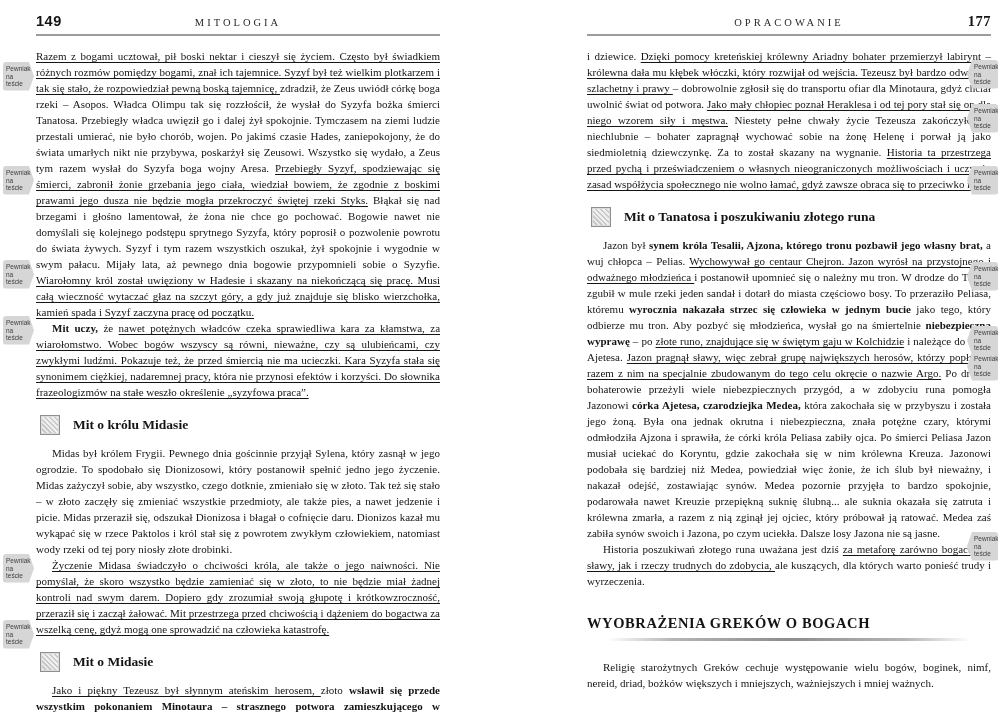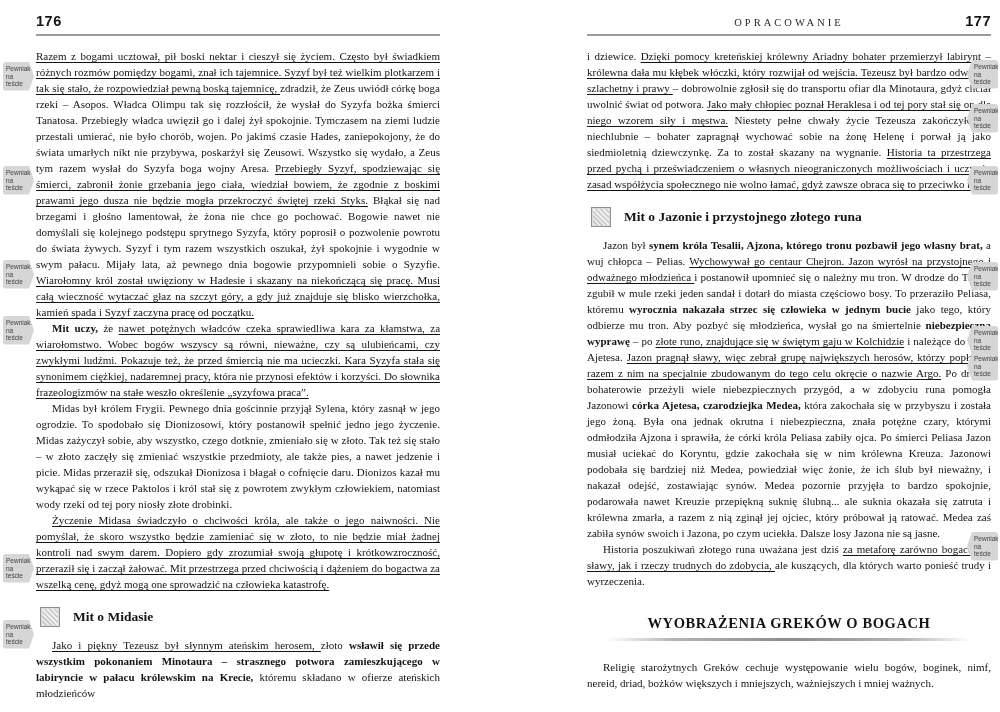--- a/index.html
+++ b/index.html
@@ -11,42 +11,42 @@
   .page{position:absolute;top:12px;width:404px;}
   #page-left{left:36px;}
   #page-right{left:562px;margin-left:25px;}
 
   .page header{position:relative;height:22px;border-bottom:2px solid #9c9c9c;margin-bottom:12px;}
   .pagenum{
     font-family:"Liberation Sans", sans-serif;font-weight:bold;font-size:14.5px;
     position:absolute;top:1px;letter-spacing:.5px;
   }
   #page-left .pagenum{left:0;}
-  #page-right .pagenum{right:0;}
+  #page-right .pagenum{right:0;font-family:Liberation Serif, serif;}
   .runhead{
     position:absolute;left:0;right:0;text-align:center;top:5px;
     font-size:10.5px;letter-spacing:3px;color:#2a2a2a;
   }
 
   .para{margin:0;text-align:justify;font-size:11px;line-height:16px;}
   .para.indent{text-indent:16px;}
   .run.u{text-decoration:underline;text-underline-offset:2px;text-decoration-thickness:1px;}
   .run.b{font-weight:bold;}
 
   .section{display:flex;align-items:center;gap:13px;margin:15px 0 10px 4px;}
   .orn-icon{
     width:20px;height:20px;flex:0 0 20px;border:1px solid #8f8f8f;box-sizing:border-box;
     background:
       repeating-linear-gradient(45deg,#c9c9c9 0 1.5px,#efefef 1.5px 3.5px),
       #e4e4e4;
     box-shadow:inset 0 0 0 1px #dcdcdc;
   }
   .section-title{font-weight:bold;font-size:13.5px;}
 
-  .chapter{margin:26px 0 18px;text-align:center;}
+  .chapter{margin:26px 0 18px;}
   .chapter-title{font-weight:bold;font-size:14.5px;letter-spacing:.6px;}
   .chapter-rule{
     height:3px;width:90%;margin:6px auto 0;border-radius:2px;
     background:linear-gradient(90deg,rgba(160,160,160,0) 0%,#b5b5b5 18%,#8d8d8d 50%,#b5b5b5 82%,rgba(160,160,160,0) 100%);
   }
 
   .margin-tag{
     position:absolute;width:31px;box-sizing:border-box;
     font-family:"Liberation Sans", sans-serif;font-size:6.5px;line-height:7.5px;
     color:#3e3e3e;background:#d6d6d6;text-align:left;
@@ -60,45 +60,50 @@
     right:2px;padding:3px 3px 3px 7px;
     clip-path:polygon(16% 0,100% 0,100% 100%,16% 100%,0 50%);
     border-radius:0 3px 3px 0;
   }
 </style>
 </head>
 <body>
 
 <section class="page" id="page-left">
   <header>
-    <span class="pagenum">176</span>
+    <span class="pagenum">149</span>
+    <span class="runhead">MITOLOGIA</span>
   </header>
   <div class="page-body">
       <p class="para"><span class="run u">Razem z bogami ucztował, pił boski nektar i cieszył się życiem. Często był świadkiem różnych rozmów pomiędzy bogami, znał ich tajemnice. Syzyf był też wielkim plotkarzem i tak się stało, że rozpowiedział pewną boską tajemnicę, </span><span class="run n">zdradził, że Zeus uwiódł córkę boga rzeki – Asopos. Władca Olimpu tak się rozzłościł, że wysłał do Syzyfa bożka śmierci Tanatosa. Przebiegły władca uwięził go i dalej żył spokojnie. Tymczasem na ziemi ludzie przestali umierać, nie było chorób, wojen. Po jakimś czasie Hades, zaniepokojony, że do świata umarłych nikt nie przybywa, poskarżył się Zeusowi. Wszystko się wydało, a Zeus tym razem wysłał do Syzyfa boga wojny Aresa. </span><span class="run u">Przebiegły Syzyf, spodziewając się śmierci, zabronił żonie grzebania jego ciała, wiedział bowiem, że zgodnie z boskimi prawami jego dusza nie będzie mogła przekroczyć świętej rzeki Styks.</span><span class="run n"> Błąkał się nad brzegami i głośno lamentował, że żona nie chce go pochować. Bogowie nawet nie domyślali się kolejnego podstępu sprytnego Syzyfa, który poprosił o pozwolenie powrotu do świata żywych. Syzyf i tym razem wszystkich oszukał, żył spokojnie i wygodnie w swym pałacu. Mijały lata, aż pewnego dnia bogowie przypomnieli sobie o Syzyfie. </span><span class="run u">Wiarołomny król został uwięziony w Hadesie i skazany na niekończącą się pracę. Musi całą wieczność wytaczać głaz na szczyt góry, a gdy już znajduje się blisko wierzchołka, kamień spada i Syzyf zaczyna pracę od początku.</span></p>
       <p class="para indent"><span class="run b">Mit uczy, </span><span class="run n">że </span><span class="run u">nawet potężnych władców czeka sprawiedliwa kara za kłamstwa, za wiarołomstwo. Wobec bogów wszyscy są równi, nieważne, czy są ulubieńcami, czy zwykłymi ludźmi. Pokazuje też, że przed śmiercią nie ma ucieczki. Kara Syzyfa stała się synonimem ciężkiej, nadaremnej pracy, która nie przynosi efektów i korzyści. Do słownika frazeologizmów na stałe weszło określenie „syzyfowa praca”.</span></p>
+      <div class="section">
+        <span class="orn-icon"></span>
+        <span class="section-title">Mit o królu Midasie</span>
+      </div>
       <p class="para indent"><span class="run n">Midas był królem Frygii. Pewnego dnia gościnnie przyjął Sylena, który zasnął w jego ogrodzie. To spodobało się Dionizosowi, który postanowił spełnić jedno jego życzenie. Midas zażyczył sobie, aby wszystko, czego dotknie, zmieniało się w złoto. Tak też się stało – w złoto zaczęły się zmieniać wszystkie przedmioty, ale także pies, a nawet jedzenie i picie. Midas przeraził się, odszukał Dionizosa i błagał o cofnięcie daru. Dionizos kazał mu wykąpać się w rzece Paktolos i król stał się z powrotem zwykłym człowiekiem, natomiast wody rzeki od tej pory niosły złote drobinki.</span></p>
       <p class="para indent"><span class="run u">Życzenie Midasa świadczyło o chciwości króla, ale także o jego naiwności. Nie pomyślał, że skoro wszystko będzie zamieniać się w złoto, to nie będzie miał żadnej kontroli nad swym darem. Dopiero gdy zrozumiał swoją głupotę i krótkowzroczność, przeraził się i zaczął żałować. Mit przestrzega przed chciwością i dążeniem do bogactwa za wszelką cenę, gdyż mogą one sprowadzić na człowieka katastrofę.</span></p>
       <div class="section">
         <span class="orn-icon"></span>
         <span class="section-title">Mit o Midasie</span>
       </div>
       <p class="para indent"><span class="run u">Jako i piękny Tezeusz był słynnym ateńskim herosem, </span><span class="run n">złoto </span><span class="run b">wsławił się przede wszystkim pokonaniem Minotaura – strasznego potwora zamieszkującego w labiryncie w pałacu królewskim na Krecie, </span><span class="run n">któremu składano w ofierze ateńskich młodzieńców</span></p>
     </div>
 </section>
 
 <section class="page" id="page-right">
   <header>
     <span class="runhead">OPRACOWANIE</span>
     <span class="pagenum">177</span>
   </header>
   <div class="page-body">
       <p class="para"><span class="run n">i dziewice. </span><span class="run u">Dzięki pomocy kreteńskiej królewny Ariadny bohater przemierzył labirynt – królewna dała mu kłębek włóczki, który rozwijał od wejścia. Tezeusz był bardzo odważny, szlachetny i prawy </span><span class="run n">– dobrowolnie zgłosił się do transportu ofiar dla Minotaura, gdyż chciał uwolnić świat od potwora. </span><span class="run u">Jako mały chłopiec poznał Heraklesa i od tej pory stał się on dla niego wzorem siły i męstwa.</span><span class="run n"> Niestety pełne chwały życie Tezeusza zakończyło się niechlubnie – bohater zapragnął wychować sobie na żonę Helenę i porwał ją jako siedmioletnią dziewczynkę. Za to został skazany na wygnanie. </span><span class="run u">Historia ta przestrzega przed pychą i przeświadczeniem o własnych nieograniczonych możliwościach i uczy, że zasad współżycia społecznego nie wolno łamać, gdyż zawsze obraca się to przeciwko nam.</span></p>
       <div class="section">
         <span class="orn-icon"></span>
-        <span class="section-title">Mit o Jazonie i przystojnego złotego runa</span>
+        <span class="section-title">Mit o Tanatosa i poszukiwaniu złotego runa</span>
       </div>
       <p class="para indent"><span class="run n">Jazon był </span><span class="run b">synem króla Tesalii, Ajzona, którego tronu pozbawił jego własny brat, </span><span class="run n">a wuj chłopca – Pelias. </span><span class="run u">Wychowywał go centaur Chejron. Jazon wyrósł na przystojnego i odważnego młodzieńca </span><span class="run n">i postanowił upomnieć się o należny mu tron. W drodze do Tesalii zgubił w mule rzeki jeden sandał i dotarł do miasta częściowo bosy. To przeraziło Peliasa, któremu </span><span class="run b">wyrocznia nakazała strzec się człowieka w jednym bucie </span><span class="run n">jako tego, który odbierze mu tron. Aby pozbyć się młodzieńca, wysłał go na śmiertelnie </span><span class="run b">niebezpieczną wyprawę</span><span class="run n"> – po </span><span class="run u">złote runo, znajdujące się w świętym gaju w Kolchidzie</span><span class="run n"> i należące do króla Ajetesa. </span><span class="run u">Jazon pragnął sławy, więc zebrał grupę największych herosów, którzy popłynęli razem z nim na specjalnie zbudowanym do tego celu okręcie o nazwie Argo.</span><span class="run n"> Po drodze bohaterowie przeżyli wiele niebezpiecznych przygód, a w zdobyciu runa pomogła Jazonowi </span><span class="run b">córka Ajetesa, czarodziejka Medea, </span><span class="run n">która zakochała się w przybyszu i została jego żoną. Była ona jednak okrutna i niebezpieczna, znała potężne czary, którymi odmłodziła Ajzona i sprawiła, że córki króla Peliasa zabiły ojca. Po śmierci Peliasa Jazon musiał uciekać do Koryntu, gdzie zakochała się w nim królewna Kreuza. Jazonowi podobała się bardziej niż Medea, powiedział więc żonie, że ich ślub był nieważny, i nakazał odejść, zostawiając synów. Medea pozornie przyjęła to bardzo spokojnie, podarowała nawet Kreuzie przepiękną suknię ślubną... ale suknia okazała się zatruta i królewna zmarła, a razem z nią zginął jej ojciec, który próbował ją ratować. Medea zaś zabiła synów swoich i Jazona, po czym uciekła. Dalsze losy Jazona nie są jasne.</span></p>
       <p class="para indent"><span class="run n">Historia poszukiwań złotego runa uważana jest dziś </span><span class="run u">za metaforę zarówno bogactwa i sławy, jak i rzeczy trudnych do zdobycia, </span><span class="run n">ale kuszących, dla których warto ponieść trudy i wyrzeczenia.</span></p>
       <div class="chapter">
         <div class="chapter-title">WYOBRAŻENIA GREKÓW O BOGACH</div>
         <div class="chapter-rule"></div>
       </div>
       <p class="para indent"><span class="run n">Religię starożytnych Greków cechuje występowanie wielu bogów, boginek, nimf, nereid, driad, bożków większych i mniejszych, ważniejszych i mniej ważnych.</span></p>
     </div>
 </section>

